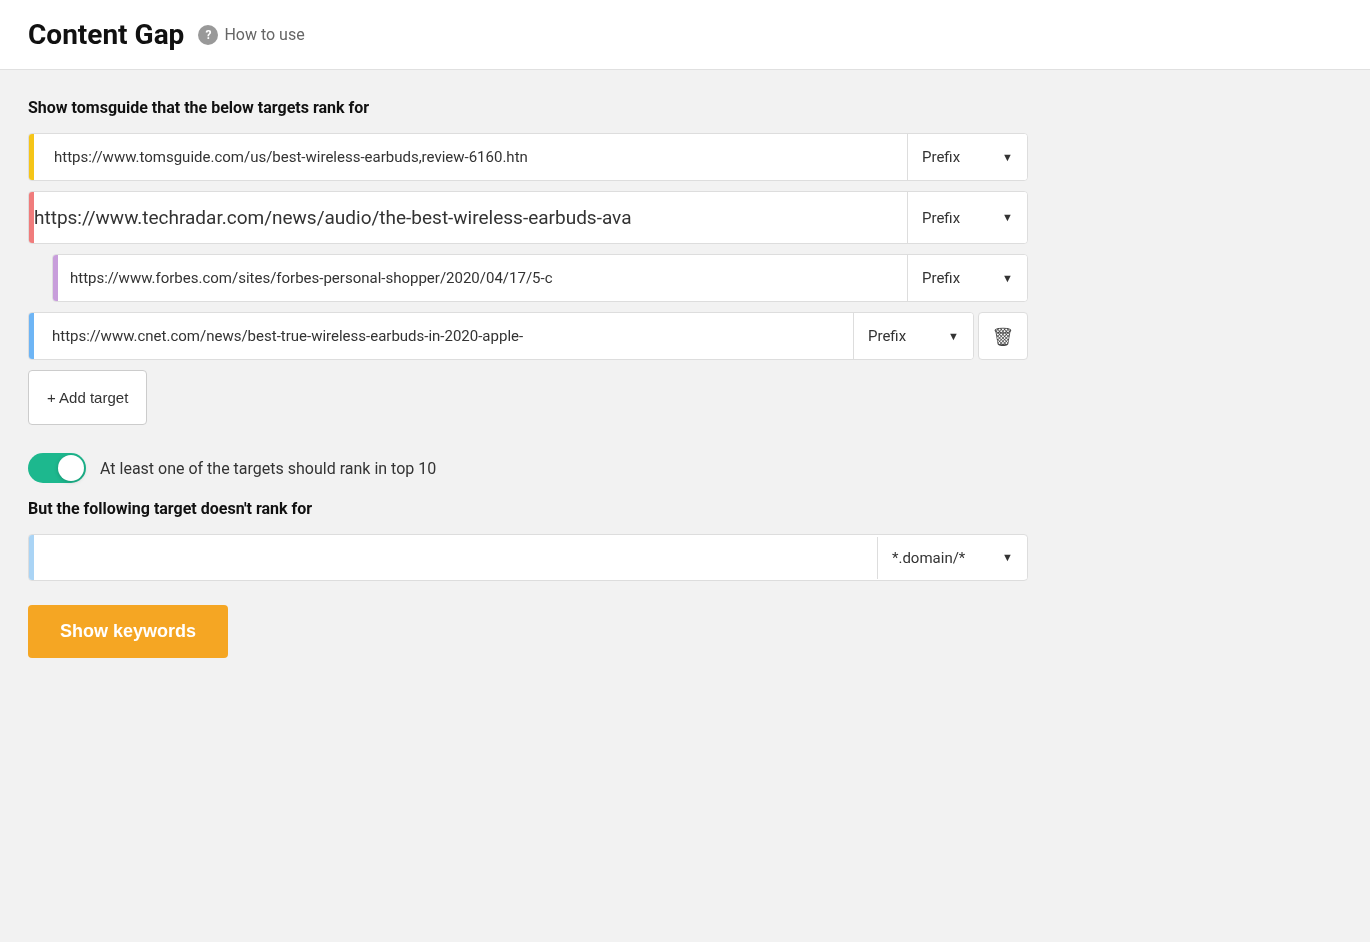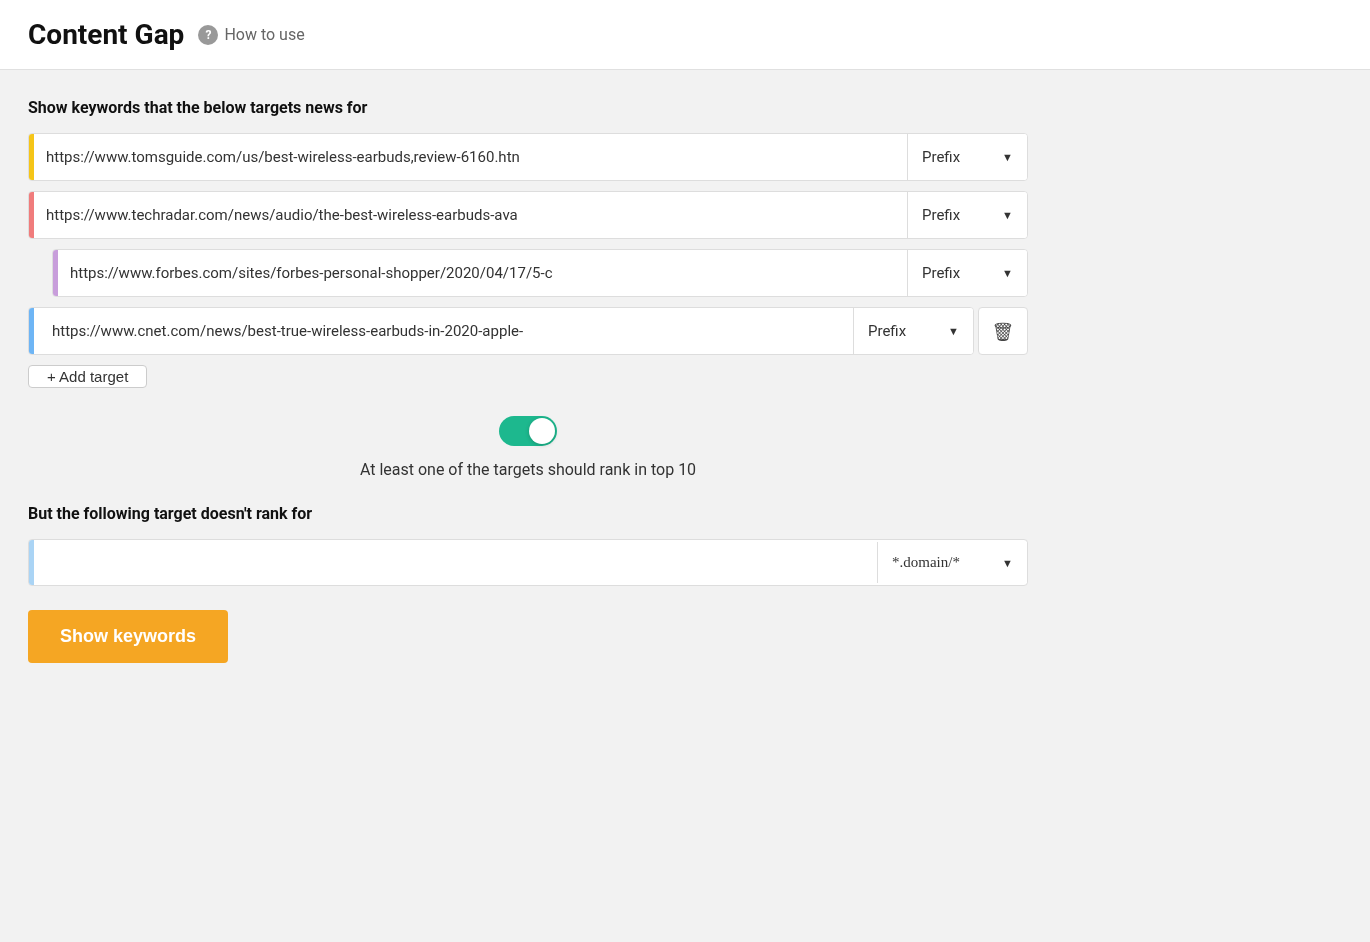--- a/index.html
+++ b/index.html
@@ -54,36 +54,35 @@
       margin-bottom: 16px;
     }
     .dropdown-arrow {
       font-size: 11px;
       color: #333;
     }
     .add-target-btn {
       display: flex;
       align-items: center;
       gap: 8px;
-      padding: 2px 18px;
+      padding: 18px 18px;
       background: #fff;
       border: 1px solid #ccc;
       border-radius: 4px;
       font-size: 15px;
       cursor: pointer;
       color: #333;
       margin-top: 8px;
       margin-bottom: 28px;
     }
     .toggle-row {
       display: flex;
       align-items: center;
       gap: 14px;
-      margin-bottom: 25px;
-      flex-direction: column;
+      margin-bottom: 16px;
     }
     .toggle-switch {
       width: 58px;
       height: 30px;
       background: #1db88e;
       border-radius: 15px;
       position: relative;
       cursor: pointer;
       flex-shrink: 0;
     }
@@ -155,56 +154,55 @@
     .targets-section {
       max-width: 1000px;
     }
     .prefix-divider {
       border-left: 1px solid #ddd;
       display: flex;
       align-items: center;
       padding: 12px 14px;
       gap: 10px;
       cursor: pointer;
-      font-family: Liberation Serif, serif;
     }
   </style>
 </head>
 <body>
 
 <div class="header">
   <h1>Content Gap</h1>
   <div class="how-to-use">
     <div class="help-icon">
       <span>?</span>
     </div>
     <span>How to use</span>
   </div>
 </div>
 
 <div class="main-content">
   <div class="targets-section">
-    <div class="section-title">Show keywords that the below targets news for</div>
+    <div class="section-title">Show tomsguide that the below targets rank for</div>
 
     
     <div id="targets-container">
     <div style="display: flex; align-items: stretch; margin-bottom: 10px;">
-          <div style="display: flex; align-items: stretch; background: rgb(255, 255, 255); border: 1px solid rgb(221, 221, 221); border-radius: 4px; overflow: hidden; flex: 1 1 0%;">
+          <div style="display: flex; align-items: stretch; background: rgb(255, 255, 255); border: 1px solid rgb(221, 221, 221); border-radius: 4px; overflow: hidden; flex: 1 1 0%; gap: 8px;">
             <div style="width: 5px; background: rgb(245, 197, 24); align-self: stretch; flex-shrink: 0;"></div>
             <input type="text" value="https://www.tomsguide.com/us/best-wireless-earbuds,review-6160.htn" style="flex: 1 1 0%; border: none; outline: none; padding: 14px 12px; font-size: 15px; color: rgb(51, 51, 51); background: transparent; min-width: 0px; font-family: inherit;">
             <div style="border-left: 1px solid rgb(221, 221, 221); display: flex; align-items: center; padding: 0px 14px; min-width: 120px; cursor: pointer; background: rgb(255, 255, 255); gap: 10px;">
               <span style="font-size: 15px; color: rgb(51, 51, 51); flex: 1 1 0%;">Prefix</span>
               <span style="font-size: 11px; color: rgb(51, 51, 51);">▼</span>
             </div>
           </div>
         </div>
         <div style="display: flex; align-items: stretch; margin-bottom: 10px;">
           <div style="display: flex; align-items: stretch; background: rgb(255, 255, 255); border: 1px solid rgb(221, 221, 221); border-radius: 4px; overflow: hidden; flex: 1 1 0%;">
             <div style="width: 5px; background: rgb(240, 124, 124); align-self: stretch; flex-shrink: 0;"></div>
-            <input type="text" value="https://www.techradar.com/news/audio/the-best-wireless-earbuds-ava" style="flex: 1 1 0%; border: none; outline: none; padding: 14px 12px; font-size: 15px; color: rgb(51, 51, 51); background: transparent; min-width: 0px; font-family: inherit;">
+            <input type="text" value="https://www.techradar.com/news/audio/the-best-wireless-earbuds-ava" style="flex: 1 1 0%; border: none; outline: none; padding: 14px 0; font-size: 19px; color: rgb(51, 51, 51); background: transparent; min-width: 0px; font-family: inherit;">
             <div style="border-left: 1px solid rgb(221, 221, 221); display: flex; align-items: center; padding: 0px 14px; min-width: 120px; cursor: pointer; background: rgb(255, 255, 255); gap: 10px;">
               <span style="font-size: 15px; color: rgb(51, 51, 51); flex: 1 1 0%;">Prefix</span>
               <span style="font-size: 11px; color: rgb(51, 51, 51);">▼</span>
             </div>
           </div>
         </div>
         <div style="display: flex; align-items: stretch; margin-bottom: 10px;">
           <div style="display: flex; align-items: stretch; background: rgb(255, 255, 255); border: 1px solid rgb(221, 221, 221); border-radius: 4px; overflow: hidden; flex: 1 1 0%; margin-left: 24px;">
             <div style="width: 5px; background: rgb(200, 158, 219); align-self: stretch; flex-shrink: 0;"></div>
             <input type="text" value="https://www.forbes.com/sites/forbes-personal-shopper/2020/04/17/5-c" style="flex: 1 1 0%; border: none; outline: none; padding: 14px 12px; font-size: 15px; color: rgb(51, 51, 51); background: transparent; min-width: 0px; font-family: inherit;">

